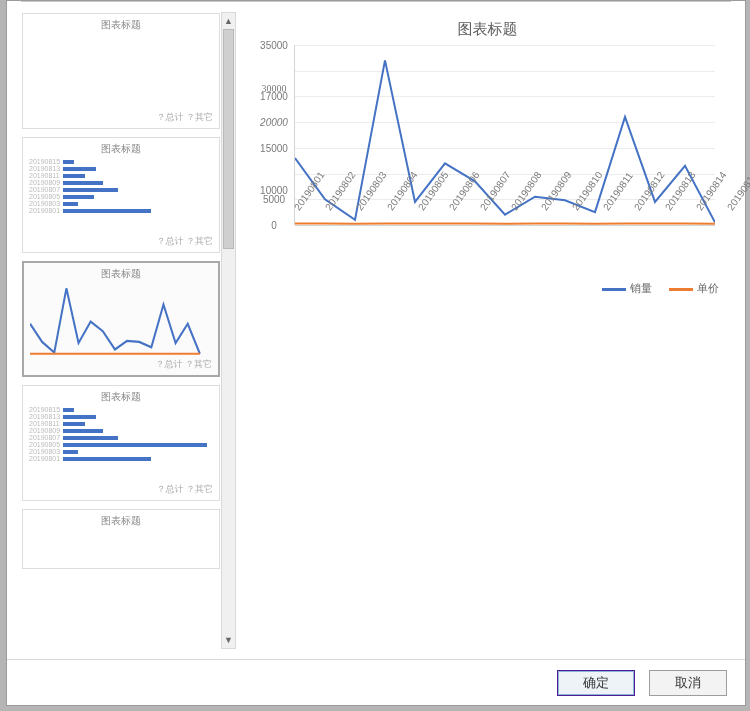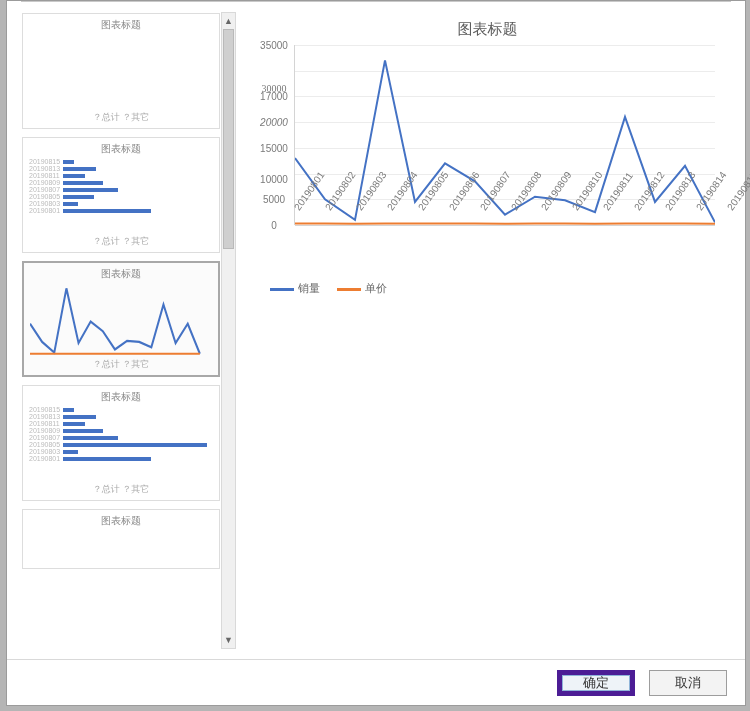--- a/index.html
+++ b/index.html
@@ -65,21 +65,21 @@
     border:1px solid #ddd; background:#fff;
     height:116px; padding:4px 6px;
     display:flex; flex-direction:column;
     position:relative;
   }
   .thumb.selected { border:2px solid #a8a8a8; background:#fbfbfb; }
   .thumb .ttitle {
     text-align:center; font-size:10px; color:#888; margin-bottom:2px;
   }
   .thumb .tplot { flex:1; }
-  .thumb .tcap { text-align:center; font-size:9px; color:#aaa; }
+  .thumb .tcap { text-align:right; font-size:9px; color:#aaa; }
 
   .rightcol { flex:1; display:flex; flex-direction:column; padding:0 6px; }
   .chart-type-title { font-size:20px; color:#333; margin:0 0 8px 2px; }
   .bigchart {
     border:0; height:290px; position:relative;
     padding:8px 6px 6px 6px;
   }
   .chart-title { text-align:center; font-size:15px; color:#5a5a5a; margin-bottom:6px; }
   .plot-area {
     position:relative; height:180px; margin-left:38px; margin-right:4px;
@@ -93,40 +93,40 @@
   }
   .x-labels {
     position:absolute; left:38px; right:4px; top:194px; height:60px;
   }
   .x-label {
     position:absolute; font-size:10px; color:#7a7a7a;
     transform: rotate(-55deg); transform-origin: left top;
     white-space:nowrap;
   }
   .legend {
-    text-align:left; margin-top:56px; font-size:11px; color:#666;
+    text-align:right; margin-top:56px; font-size:11px; color:#666;
   }
   .legend .sw { display:inline-block; width:24px; height:0; vertical-align:middle; margin:0 4px 0 14px; }
   .legend .sw1 { border-top:3px solid #4472c4; }
   .legend .sw2 { border-top:3px solid #ed7d31; }
   .desc {
     font-size:13px; color:#333; line-height:1.7; margin-top:10px; padding:0 2px;
   }
   .footer {
     height:46px; border-top:1px solid #d9d9d9;
     display:flex; justify-content:flex-end; align-items:center;
     gap:14px; padding:0 18px;
     background:#fff;
   }
   .btn {
     min-width:78px; height:26px; border:1px solid #9d9d9d;
     background:#f3f3f3; font-size:13px; color:#333;
     display:flex; align-items:center; justify-content:center;
   }
-  .btn.primary { border:5px solid #4c1d95; background:#eef3f8; box-shadow:0 0 0 1px #8fb4d9 inset; }
+  .btn.primary { border:1px solid #4c1d95; background:#eef3f8; box-shadow:0 0 0 1px #8fb4d9 inset; }
 
   
   .line1 { fill:none; stroke:#4472c4; stroke-width:2; }
   .line2 { fill:none; stroke:#ed7d31; stroke-width:2; }
 
   
   .bars { display:flex; align-items:flex-end; height:100%; gap:2px; }
   .bars .bg { flex:1; display:flex; align-items:flex-end; gap:1px; }
   .bars .b { width:3px; background:#4472c4; }
   .bars .b2 { width:3px; background:#ed7d31; }
@@ -374,21 +374,21 @@
       <div class="bigchart">
         <div class="chart-title">图表标题</div>
 
         <div class="plot-area" id="plot-area">
 
         <div class="grid-line base" style="top: 180px;"></div>
             <div class="y-label" style="top: 180px;">0</div>
             <div class="grid-line" style="top: 154.286px;"></div>
             <div class="y-label" style="top: 154.286px;">5000</div>
             <div class="grid-line" style="top: 128.571px;"></div>
-            <div class="y-label" style="top: 134px;">10000</div>
+            <div class="y-label" style="top: 145px;">10000</div>
             <div class="grid-line" style="top: 102.857px;"></div>
             <div class="y-label" style="top: 102.857px;">15000</div>
             <div class="grid-line" style="top: 77.1429px;"></div>
             <div class="y-label" style="top: 77.1429px; font-style: italic;">20000</div>
             <div class="grid-line" style="top: 51.4286px;"></div>
             <div class="y-label" style="top: 51.4286px;">17000</div>
             <div class="grid-line" style="top: 25.7143px;"></div>
             <div class="y-label" style="top: 43px; font-family: Liberation Serif, serif;">30000</div>
             <div class="grid-line" style="top: 0px;"></div>
             <div class="y-label" style="top: 0px;">35000</div>

